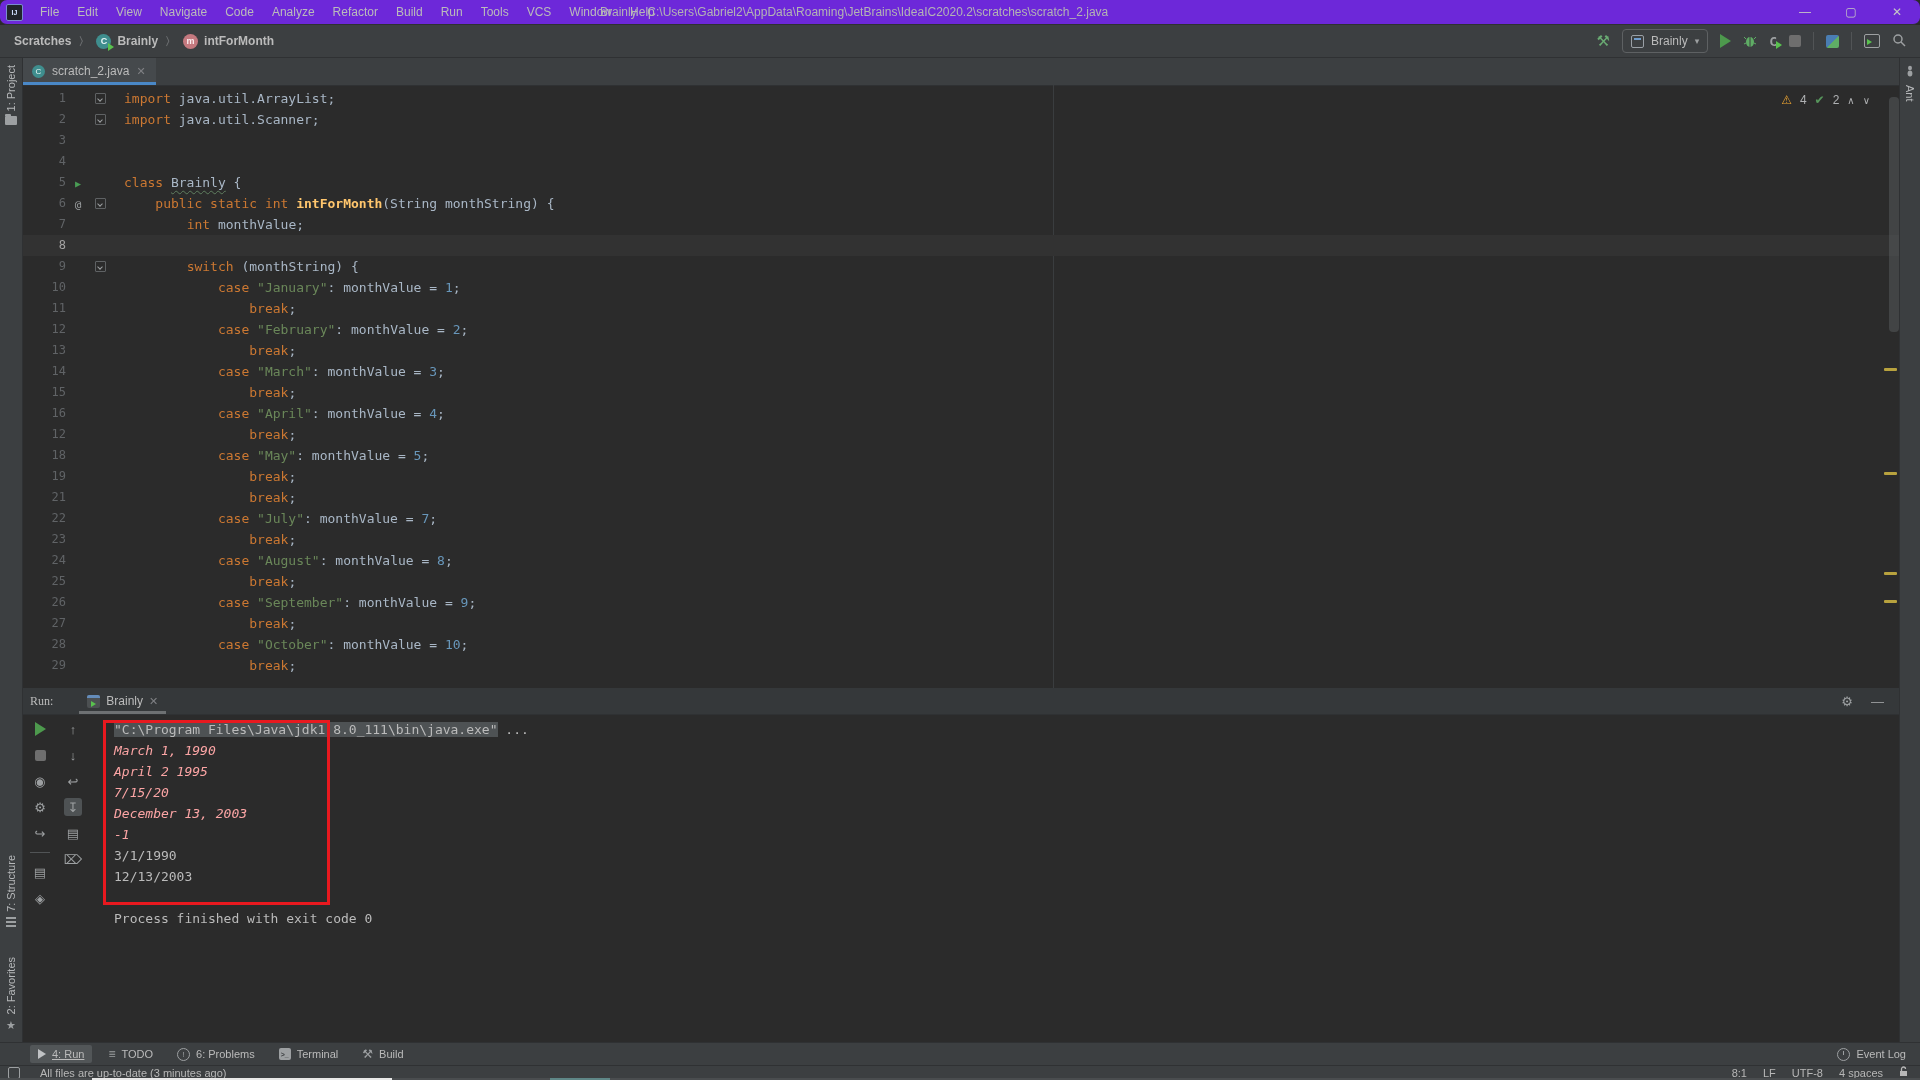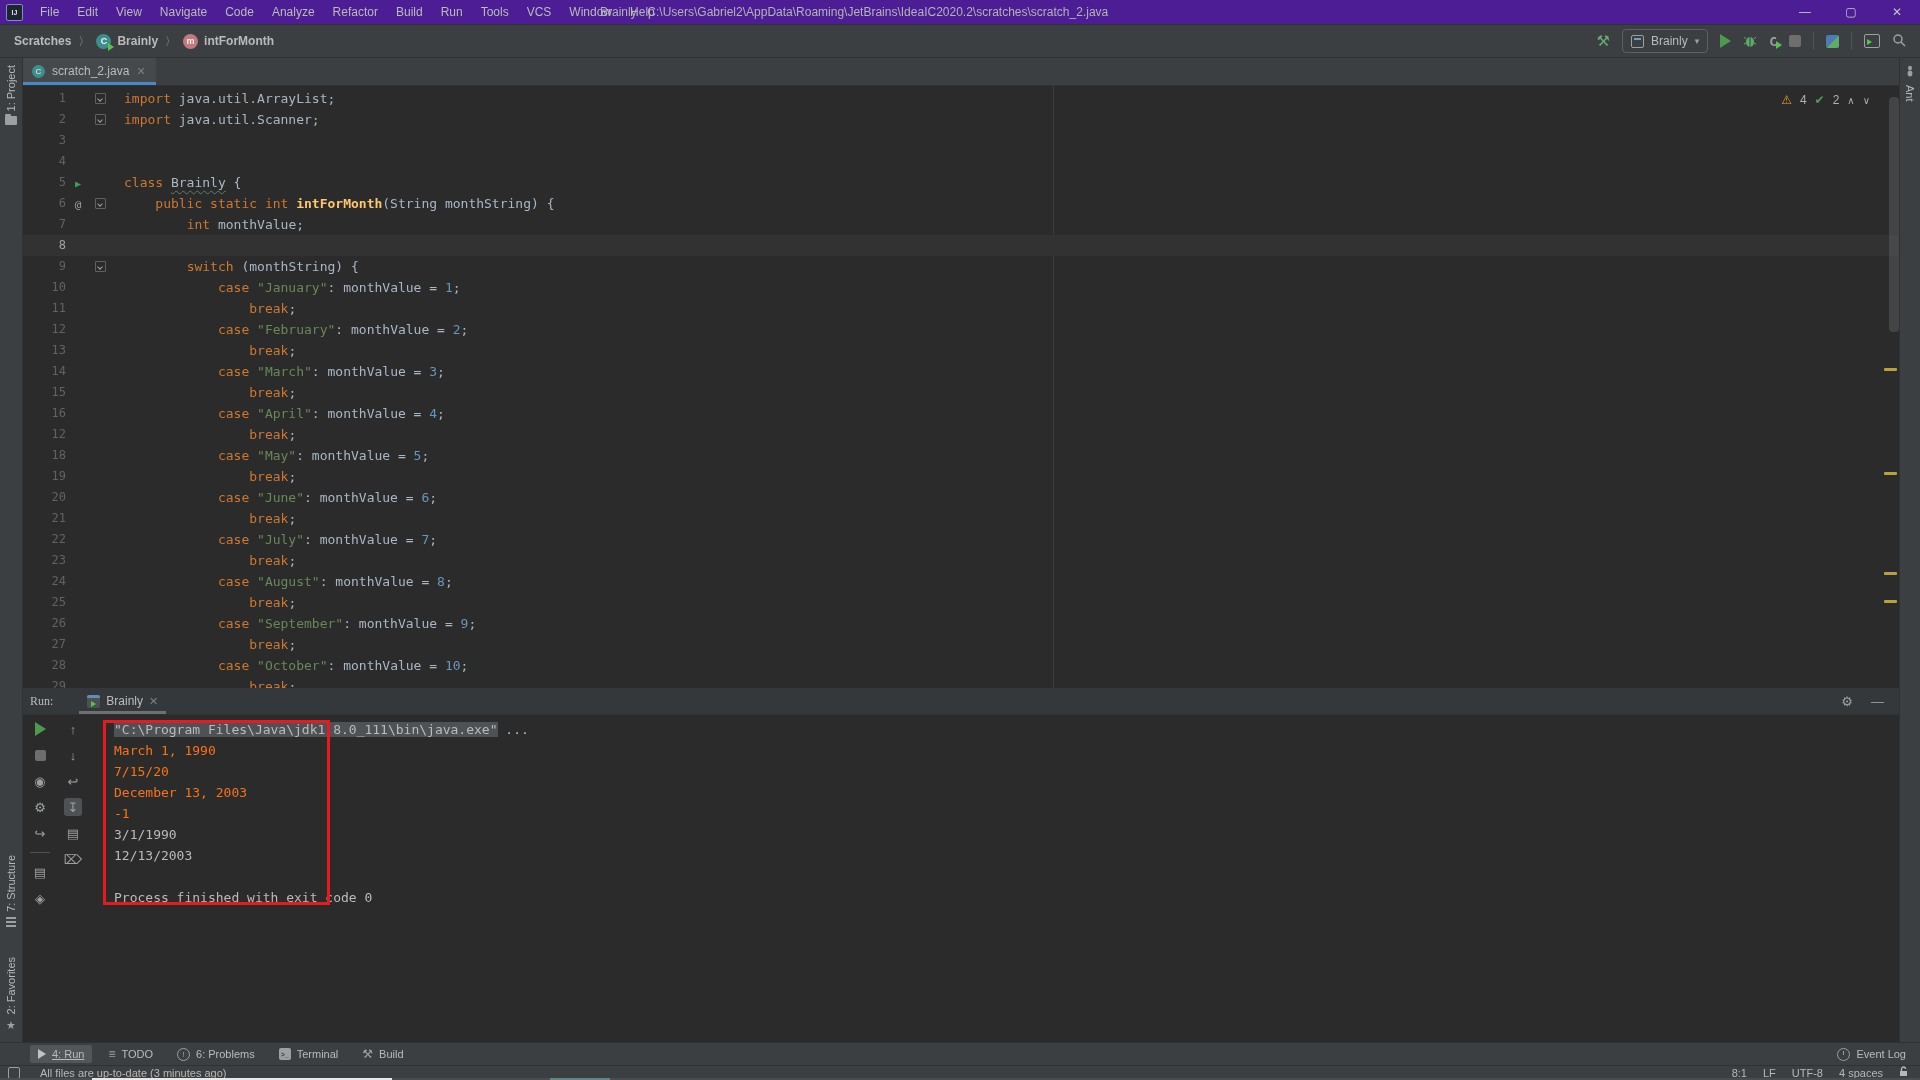--- a/index.html
+++ b/index.html
@@ -1,21 +1,21 @@
 <!DOCTYPE html>
 <html><head>
 <meta charset="utf-8">
 <style>
   html,body{margin:0;padding:0;background:#1e1e1e;}
   .app{position:relative;width:1920px;height:1080px;background:#2b2b2b;overflow:hidden;
        font-family:"Liberation Sans",sans-serif;font-size:12px;color:#bbbbbb;}
 
   
-  .titlebar{position:absolute;top:0;left:0;right:0;height:24px;background:#4c1d95;
-            display:flex;align-items:center;border-bottom:1px solid #2f3133;z-index:20;}
+  .titlebar{position:absolute;top:0;left:0;right:0;height:24px;background:#6d28d9;
+            display:flex;align-items:center;border-bottom:1px solid #2f3133;z-index:20;border-radius:7px;}
   .app-icon{width:15px;height:15px;margin:0 8px 0 6px;background:#20242b;border:1px solid #7a8bd0;
             border-radius:2px;color:#cfe0ff;font-size:7px;font-weight:bold;display:flex;
             align-items:center;justify-content:center;flex:none;}
   .menu-bar{display:flex;align-items:center;}
   .menu-item{padding:0 9px;color:#bbbbbb;cursor:default;}
   .win-title{position:absolute;left:600px;top:0;height:24px;line-height:24px;color:#b4b4b4;white-space:nowrap;}
   .win-controls{margin-left:auto;display:flex;height:24px;}
   .win-btn{width:46px;height:24px;display:flex;align-items:center;justify-content:center;color:#c6c6c6;font-size:12px;}
 
   
@@ -115,21 +115,21 @@
   .rtb{position:absolute;top:6px;display:flex;flex-direction:column;align-items:center;gap:8px;color:#9da0a2;font-size:13px;}
   .rtb1{left:0;width:36px;}
   .rtb2{left:36px;width:30px;}
   .rtb .icon{width:18px;height:18px;display:flex;align-items:center;justify-content:center;}
   .rtb-play{width:0;height:0;border-left:11px solid #4d994d;border-top:7px solid transparent;border-bottom:7px solid transparent;}
   .rtb-stop{width:11px;height:11px;background:#6e6e6e;border-radius:2px;}
   .rtb-div{width:20px;height:1px;background:#515456;margin:2px 0;}
   .icon.selected{background:#4e5254;border-radius:3px;}
   .console{position:absolute;left:92px;top:5px;right:4px;font-family:"DejaVu Sans Mono",monospace;font-size:13px;}
   .cline{height:21px;line-height:21px;white-space:pre;color:#bbbbbb;}
-  .cline.in{color:#f97316;}
+  .cline.in{color:#fca5a5;font-style:italic;}
   .cline .sel{background:#4e5254;}
   .redbox{position:absolute;left:81px;top:32px;width:221px;height:179px;border:3px solid #e8191f;z-index:6;}
 
   
   .tw-bar{position:absolute;left:0;right:0;top:1042px;height:22px;background:#3c3f41;border-top:1px solid #2f3133;
           display:flex;align-items:center;font-size:11px;color:#bbbbbb;z-index:16;}
   .tw-item{display:flex;align-items:center;gap:6px;padding:3px 8px;margin-left:8px;border-radius:2px;}
   .tw-item.active{background:#525658;text-decoration:underline;}
   .tw-item:first-of-type{margin-left:30px;}
   .tri-ico{width:0;height:0;border-left:8px solid #c0c2c4;border-top:5px solid transparent;border-bottom:5px solid transparent;}
@@ -288,21 +288,20 @@
           <div class="line"><span class="ln">10</span><span class="gslot"></span><span class="fslot"></span><span class="codetext"><span class="tk-pl">            </span><span class="tk-kw">case</span><span class="tk-pl"> </span><span class="tk-str">"January"</span><span class="tk-pl">: monthValue = </span><span class="tk-num">1</span><span class="tk-pl">;</span></span></div>
           <div class="line"><span class="ln">11</span><span class="gslot"></span><span class="fslot"></span><span class="codetext"><span class="tk-pl">                </span><span class="tk-kw">break</span><span class="tk-pl">;</span></span></div>
           <div class="line"><span class="ln">12</span><span class="gslot"></span><span class="fslot"></span><span class="codetext"><span class="tk-pl">            </span><span class="tk-kw">case</span><span class="tk-pl"> </span><span class="tk-str">"February"</span><span class="tk-pl">: monthValue = </span><span class="tk-num">2</span><span class="tk-pl">;</span></span></div>
           <div class="line"><span class="ln">13</span><span class="gslot"></span><span class="fslot"></span><span class="codetext"><span class="tk-pl">                </span><span class="tk-kw">break</span><span class="tk-pl">;</span></span></div>
           <div class="line"><span class="ln">14</span><span class="gslot"></span><span class="fslot"></span><span class="codetext"><span class="tk-pl">            </span><span class="tk-kw">case</span><span class="tk-pl"> </span><span class="tk-str">"March"</span><span class="tk-pl">: monthValue = </span><span class="tk-num">3</span><span class="tk-pl">;</span></span></div>
           <div class="line"><span class="ln">15</span><span class="gslot"></span><span class="fslot"></span><span class="codetext"><span class="tk-pl">                </span><span class="tk-kw">break</span><span class="tk-pl">;</span></span></div>
           <div class="line"><span class="ln">16</span><span class="gslot"></span><span class="fslot"></span><span class="codetext"><span class="tk-pl">            </span><span class="tk-kw">case</span><span class="tk-pl"> </span><span class="tk-str">"April"</span><span class="tk-pl">: monthValue = </span><span class="tk-num">4</span><span class="tk-pl">;</span></span></div>
           <div class="line"><span class="ln">12</span><span class="gslot"></span><span class="fslot"></span><span class="codetext"><span class="tk-pl">                </span><span class="tk-kw">break</span><span class="tk-pl">;</span></span></div>
           <div class="line"><span class="ln">18</span><span class="gslot"></span><span class="fslot"></span><span class="codetext"><span class="tk-pl">            </span><span class="tk-kw">case</span><span class="tk-pl"> </span><span class="tk-str">"May"</span><span class="tk-pl">: monthValue = </span><span class="tk-num">5</span><span class="tk-pl">;</span></span></div>
           <div class="line"><span class="ln">19</span><span class="gslot"></span><span class="fslot"></span><span class="codetext"><span class="tk-pl">                </span><span class="tk-kw">break</span><span class="tk-pl">;</span></span></div>
-          <div class="line"><span class="ln">20</span><span class="gslot"></span><span class="fslot"></span><span class="codetext"><span class="tk-pl">            </span><span class="tk-kw">case</span><span class="tk-pl"> </span><span class="tk-str">"June"</span><span class="tk-pl">: monthValue = </span><span class="tk-num">6</span><span class="tk-pl">;</span></span></div>
           <div class="line"><span class="ln">21</span><span class="gslot"></span><span class="fslot"></span><span class="codetext"><span class="tk-pl">                </span><span class="tk-kw">break</span><span class="tk-pl">;</span></span></div>
           <div class="line"><span class="ln">22</span><span class="gslot"></span><span class="fslot"></span><span class="codetext"><span class="tk-pl">            </span><span class="tk-kw">case</span><span class="tk-pl"> </span><span class="tk-str">"July"</span><span class="tk-pl">: monthValue = </span><span class="tk-num">7</span><span class="tk-pl">;</span></span></div>
           <div class="line"><span class="ln">23</span><span class="gslot"></span><span class="fslot"></span><span class="codetext"><span class="tk-pl">                </span><span class="tk-kw">break</span><span class="tk-pl">;</span></span></div>
           <div class="line"><span class="ln">24</span><span class="gslot"></span><span class="fslot"></span><span class="codetext"><span class="tk-pl">            </span><span class="tk-kw">case</span><span class="tk-pl"> </span><span class="tk-str">"August"</span><span class="tk-pl">: monthValue = </span><span class="tk-num">8</span><span class="tk-pl">;</span></span></div>
           <div class="line"><span class="ln">25</span><span class="gslot"></span><span class="fslot"></span><span class="codetext"><span class="tk-pl">                </span><span class="tk-kw">break</span><span class="tk-pl">;</span></span></div>
           <div class="line"><span class="ln">26</span><span class="gslot"></span><span class="fslot"></span><span class="codetext"><span class="tk-pl">            </span><span class="tk-kw">case</span><span class="tk-pl"> </span><span class="tk-str">"September"</span><span class="tk-pl">: monthValue = </span><span class="tk-num">9</span><span class="tk-pl">;</span></span></div>
           <div class="line"><span class="ln">27</span><span class="gslot"></span><span class="fslot"></span><span class="codetext"><span class="tk-pl">                </span><span class="tk-kw">break</span><span class="tk-pl">;</span></span></div>
           <div class="line"><span class="ln">28</span><span class="gslot"></span><span class="fslot"></span><span class="codetext"><span class="tk-pl">            </span><span class="tk-kw">case</span><span class="tk-pl"> </span><span class="tk-str">"October"</span><span class="tk-pl">: monthValue = </span><span class="tk-num">10</span><span class="tk-pl">;</span></span></div>
           <div class="line"><span class="ln">29</span><span class="gslot"></span><span class="fslot"></span><span class="codetext"><span class="tk-pl">                </span><span class="tk-kw">break</span><span class="tk-pl">;</span></span></div>
         </div>
@@ -354,20 +353,21 @@
         <span class="icon">↑</span>
         <span class="icon">↓</span>
         <span class="icon">↩</span>
         <span class="icon selected">↧</span>
         <span class="icon">▤</span>
         <span class="icon">⌦</span>
       </div>
       <div class="console">
           <div class="cline cmd"><span class="sel">"C:\Program Files\Java\jdk1.8.0_111\bin\java.exe"</span><span> ...</span></div>
           <div class="cline in">March 1, 1990</div>
+          <div class="cline in">April 2 1995</div>
           <div class="cline in">7/15/20</div>
           <div class="cline in">December 13, 2003</div>
           <div class="cline in">-1</div>
           <div class="cline out">3/1/1990</div>
           <div class="cline out">12/13/2003</div>
           <div class="cline blank">&nbsp;</div>
           <div class="cline out">Process finished with exit code 0</div>
         </div>
     </div>
     <div class="redbox"></div>

